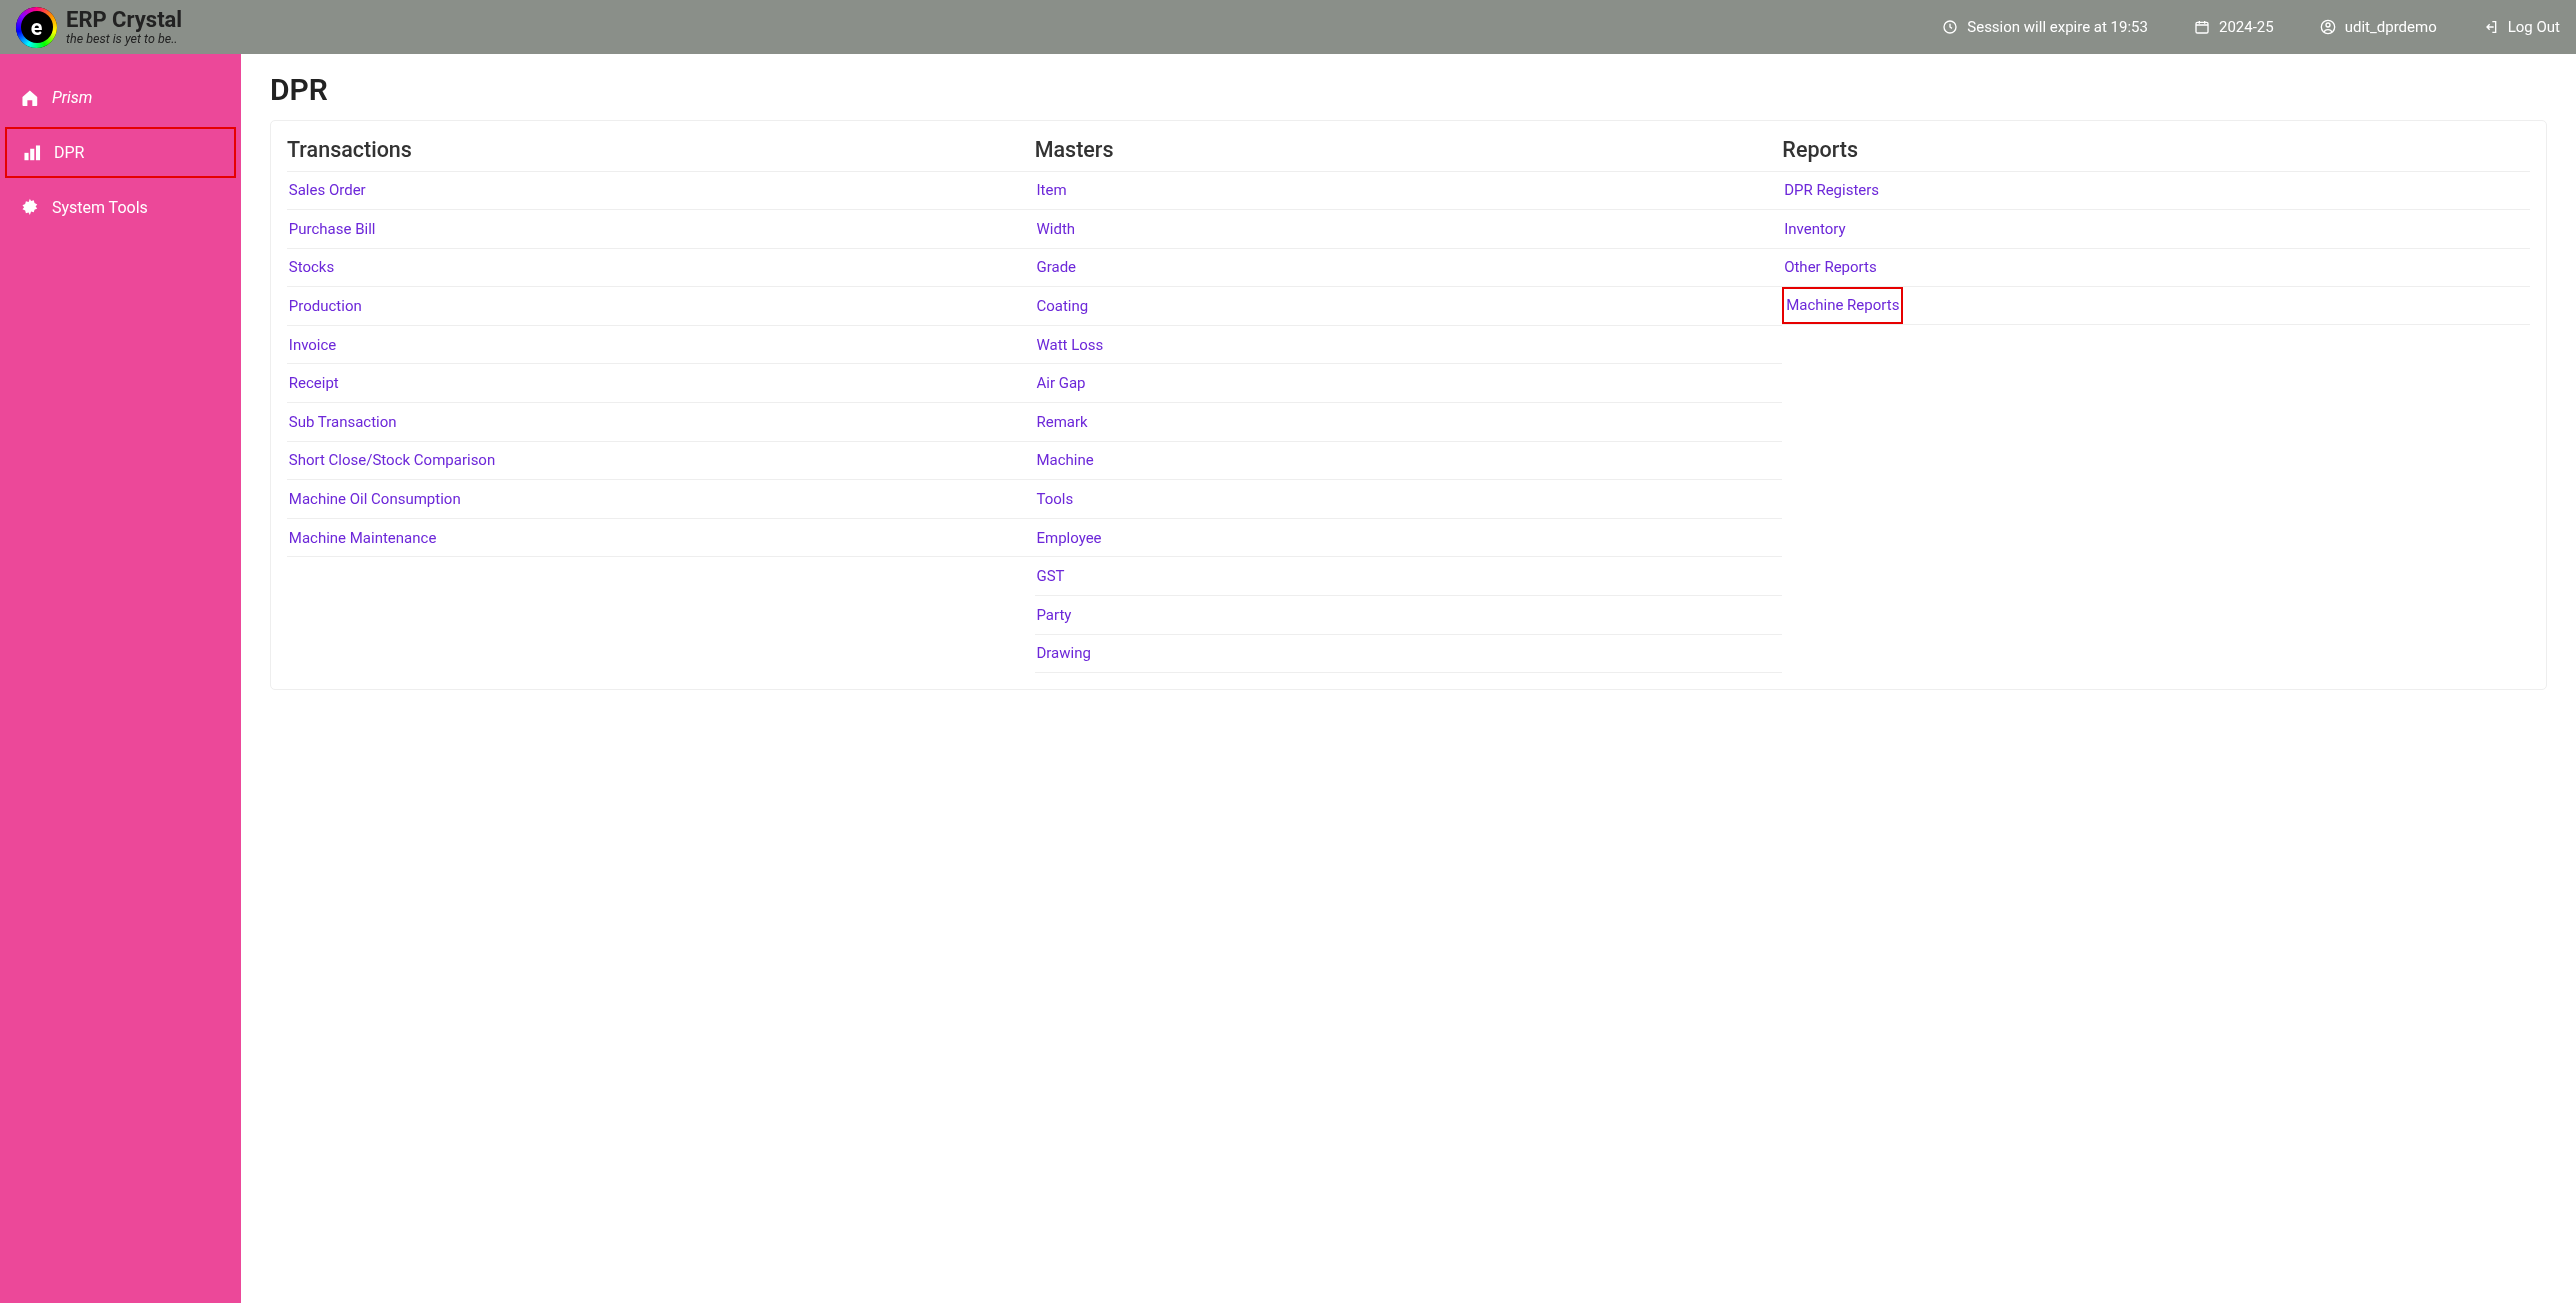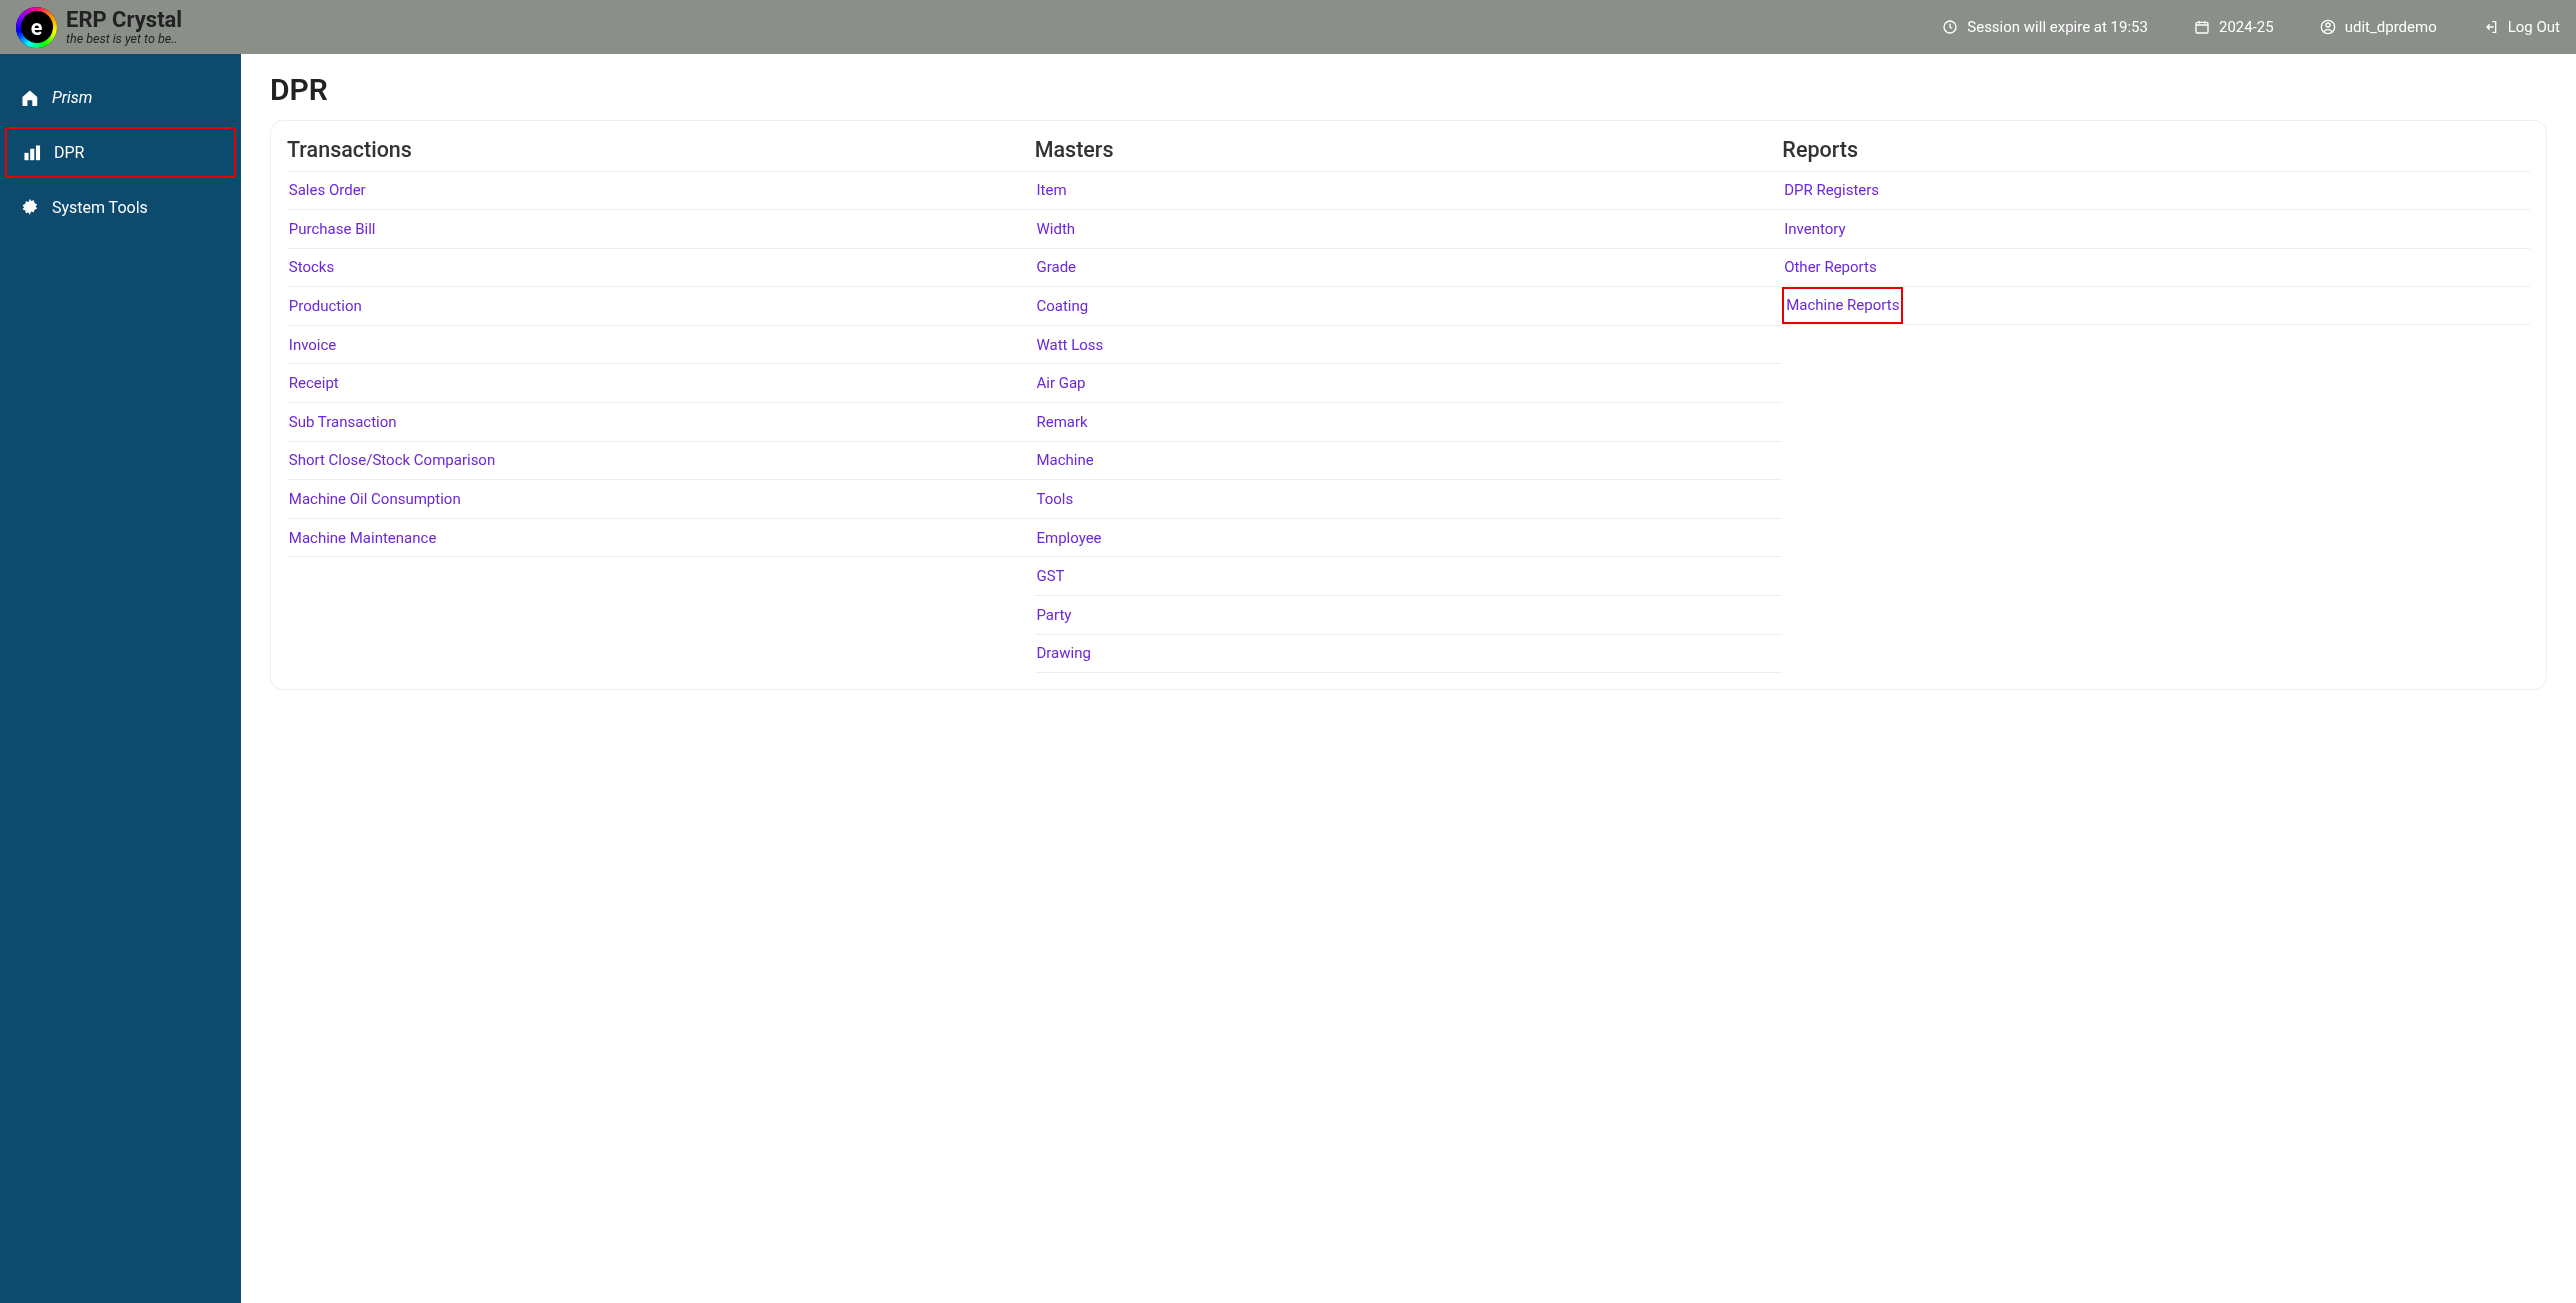--- a/index.html
+++ b/index.html
@@ -38,42 +38,42 @@
   .topbar .brand .titles .t1 { font-weight: 700; font-size: 22px; color: #222; }
   .topbar .brand .titles .t2 { font-style: italic; font-size: 12.5px; color: #222; }
 
   .topbar .right { display: flex; align-items: center; gap: 46px; font-size: 15px; }
   .topbar .right .item { display: flex; align-items: center; gap: 9px; cursor: pointer; }
   .topbar .right .item svg { width: 16px; height: 16px; fill: none; stroke: #fff; stroke-width: 2; }
 
   .body { display: flex; flex: 1; min-height: 0; }
 
   .sidebar {
-    width: 241px; background: #0c4a6e; color: #fff;
+    width: 241px; background: #ec4899; color: #fff;
     flex-shrink: 0; padding-top: 18px;
   }
   .sidebar .nav-item {
     display: flex; align-items: center; gap: 12.5px;
     padding: 16px 19.7px; font-size: 16px; cursor: pointer;
   }
   .sidebar .nav-item.prism span { font-style: italic; }
   .sidebar .nav-item svg { width: 19.7px; height: 19.7px; fill: #fff; }
   .sidebar .nav-item.highlighted {
     border: 2.7px solid #e60000;
     margin: 3.6px 5.4px;
     padding: 13.4px 14.3px;
   }
 
   .main {
     flex: 1; background: #fff; padding: 18px 29px; overflow: auto;
   }
   .main h1 { font-size: 30px; font-weight: 600; color: #222; margin-bottom: 12.5px; }
 
   .card {
-    border: 0.9px solid #eee; border-radius: 13px; padding: 16px;
+    border: 0.9px solid #eee; border-radius: 5px; padding: 16px;
     display: flex; 
   }
   .column { flex: 1; min-width: 0; }
   .column h2 {
     font-size: 21.5px; font-weight: 500; color: #333;
     padding-bottom: 9px; border-bottom: 0.9px solid #eee;
   }
   .column ul { list-style: none; }
   .column li {
     border-bottom: 0.9px solid #eee;

